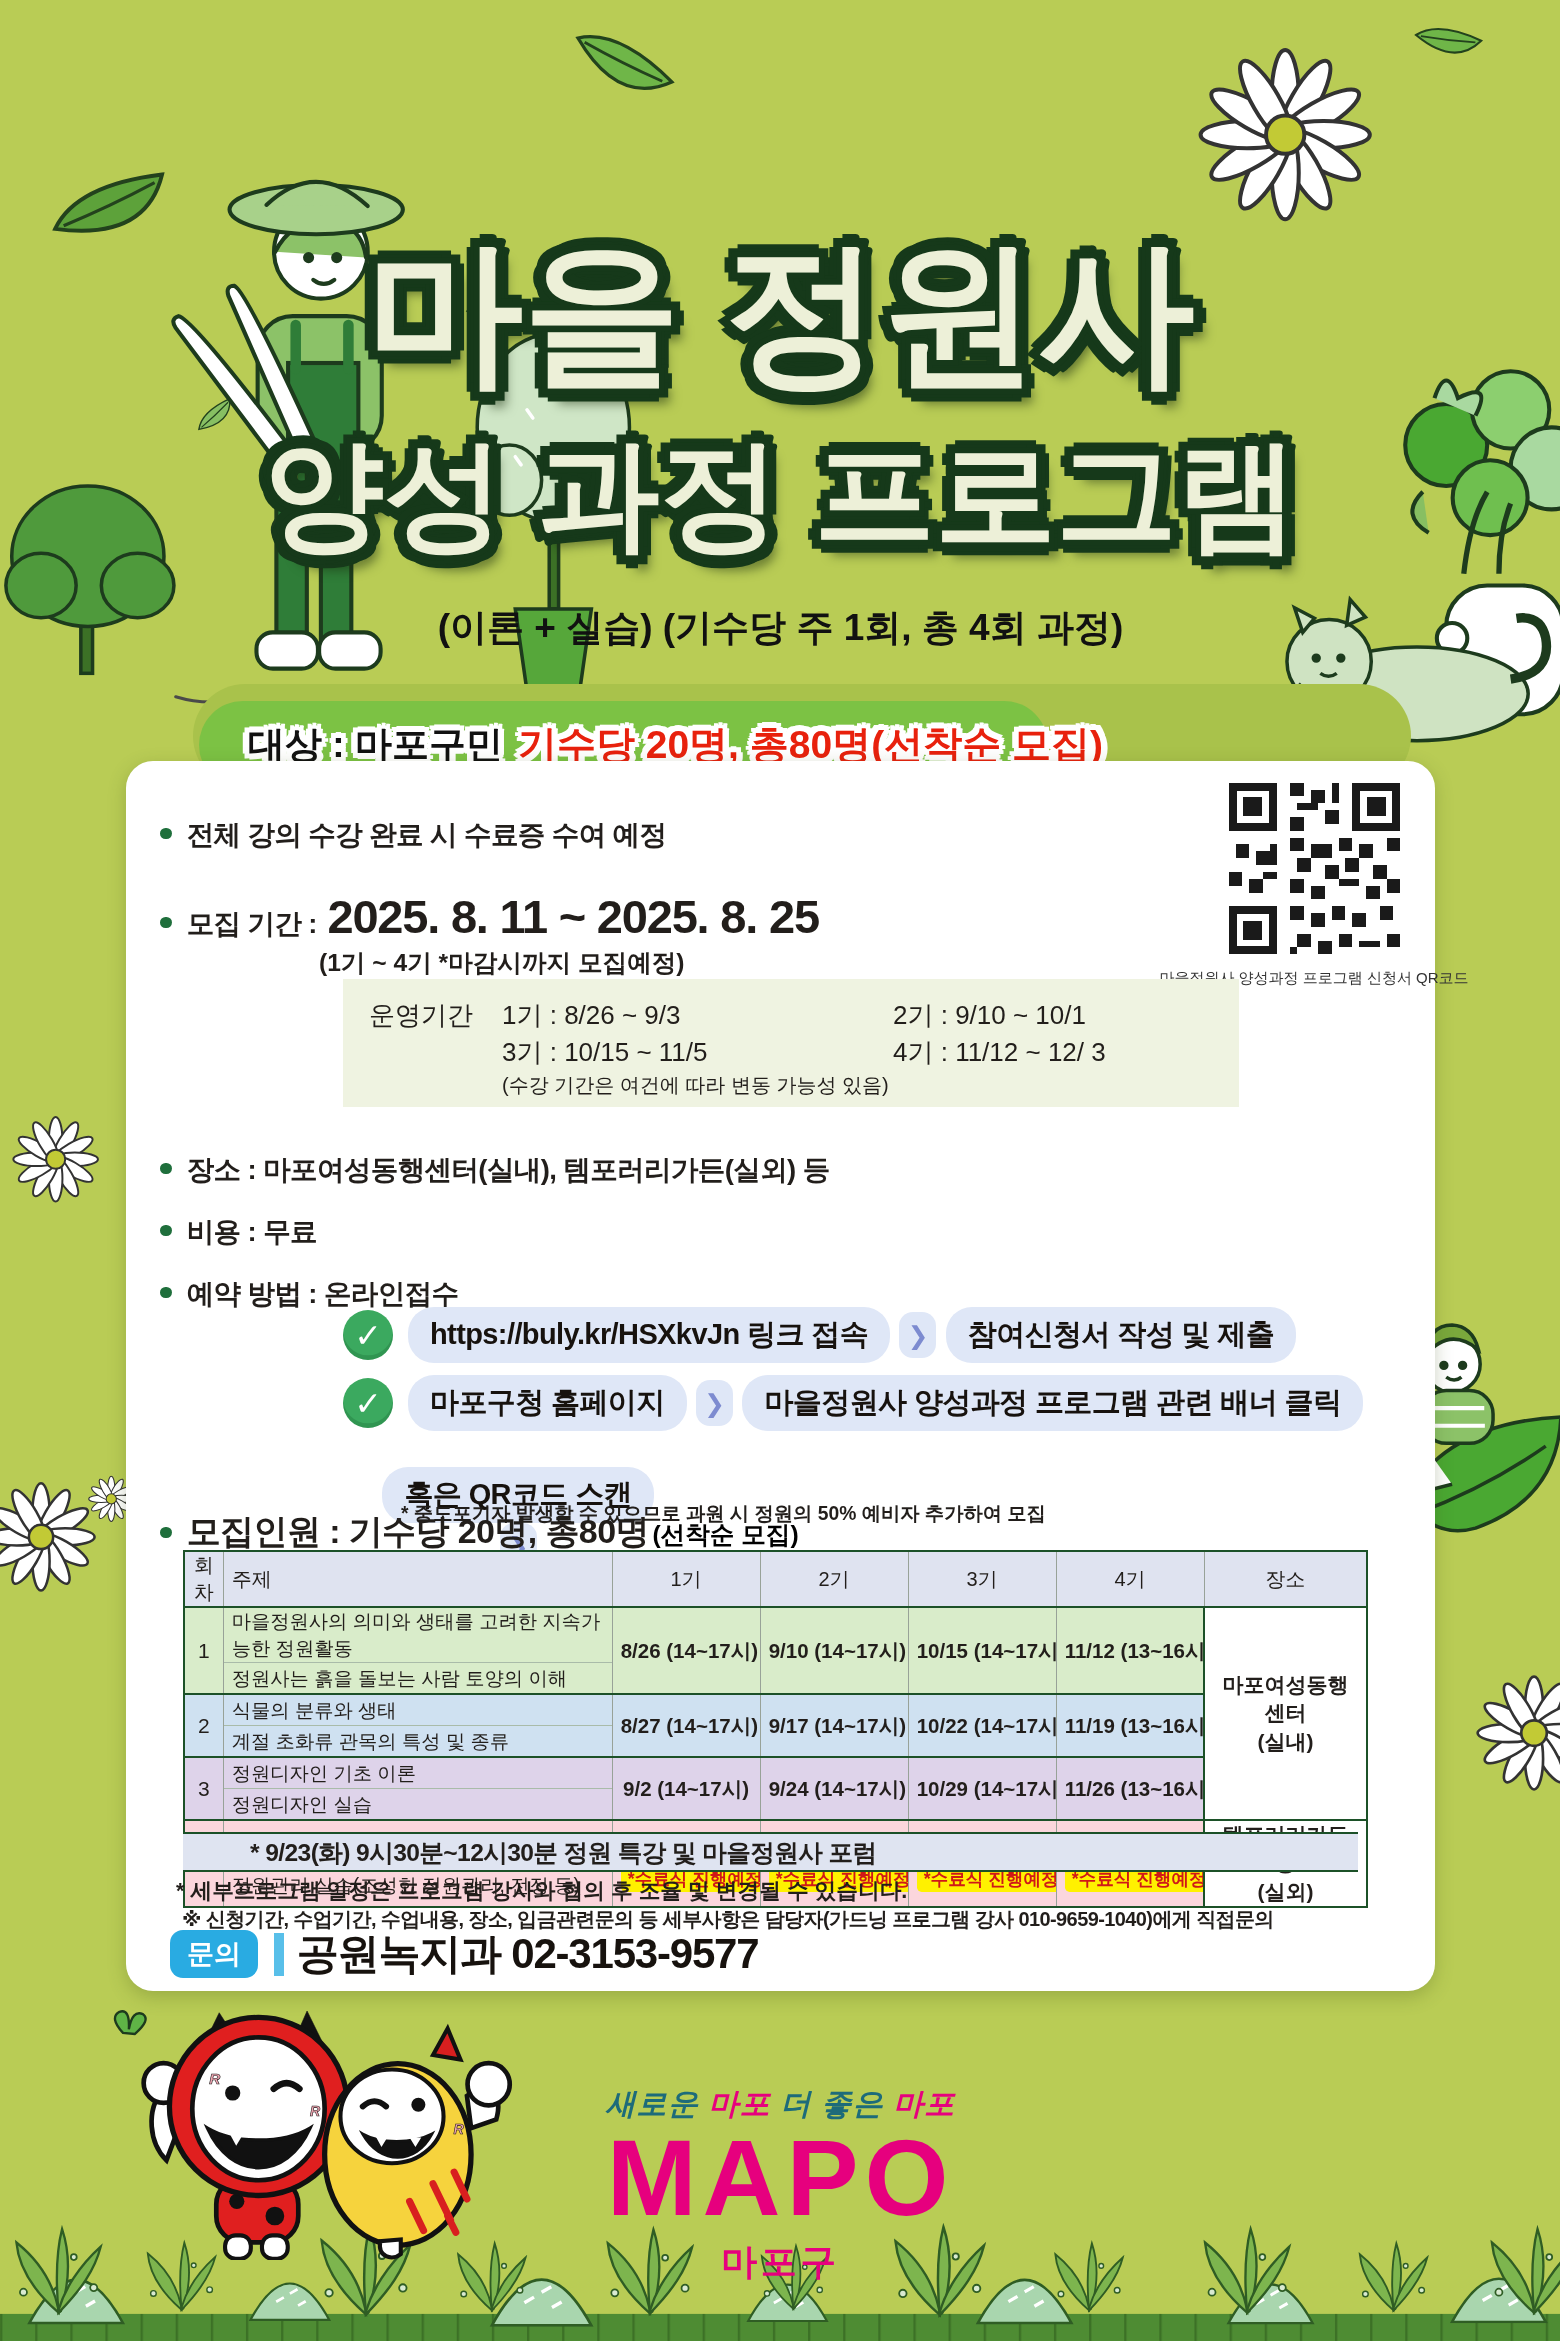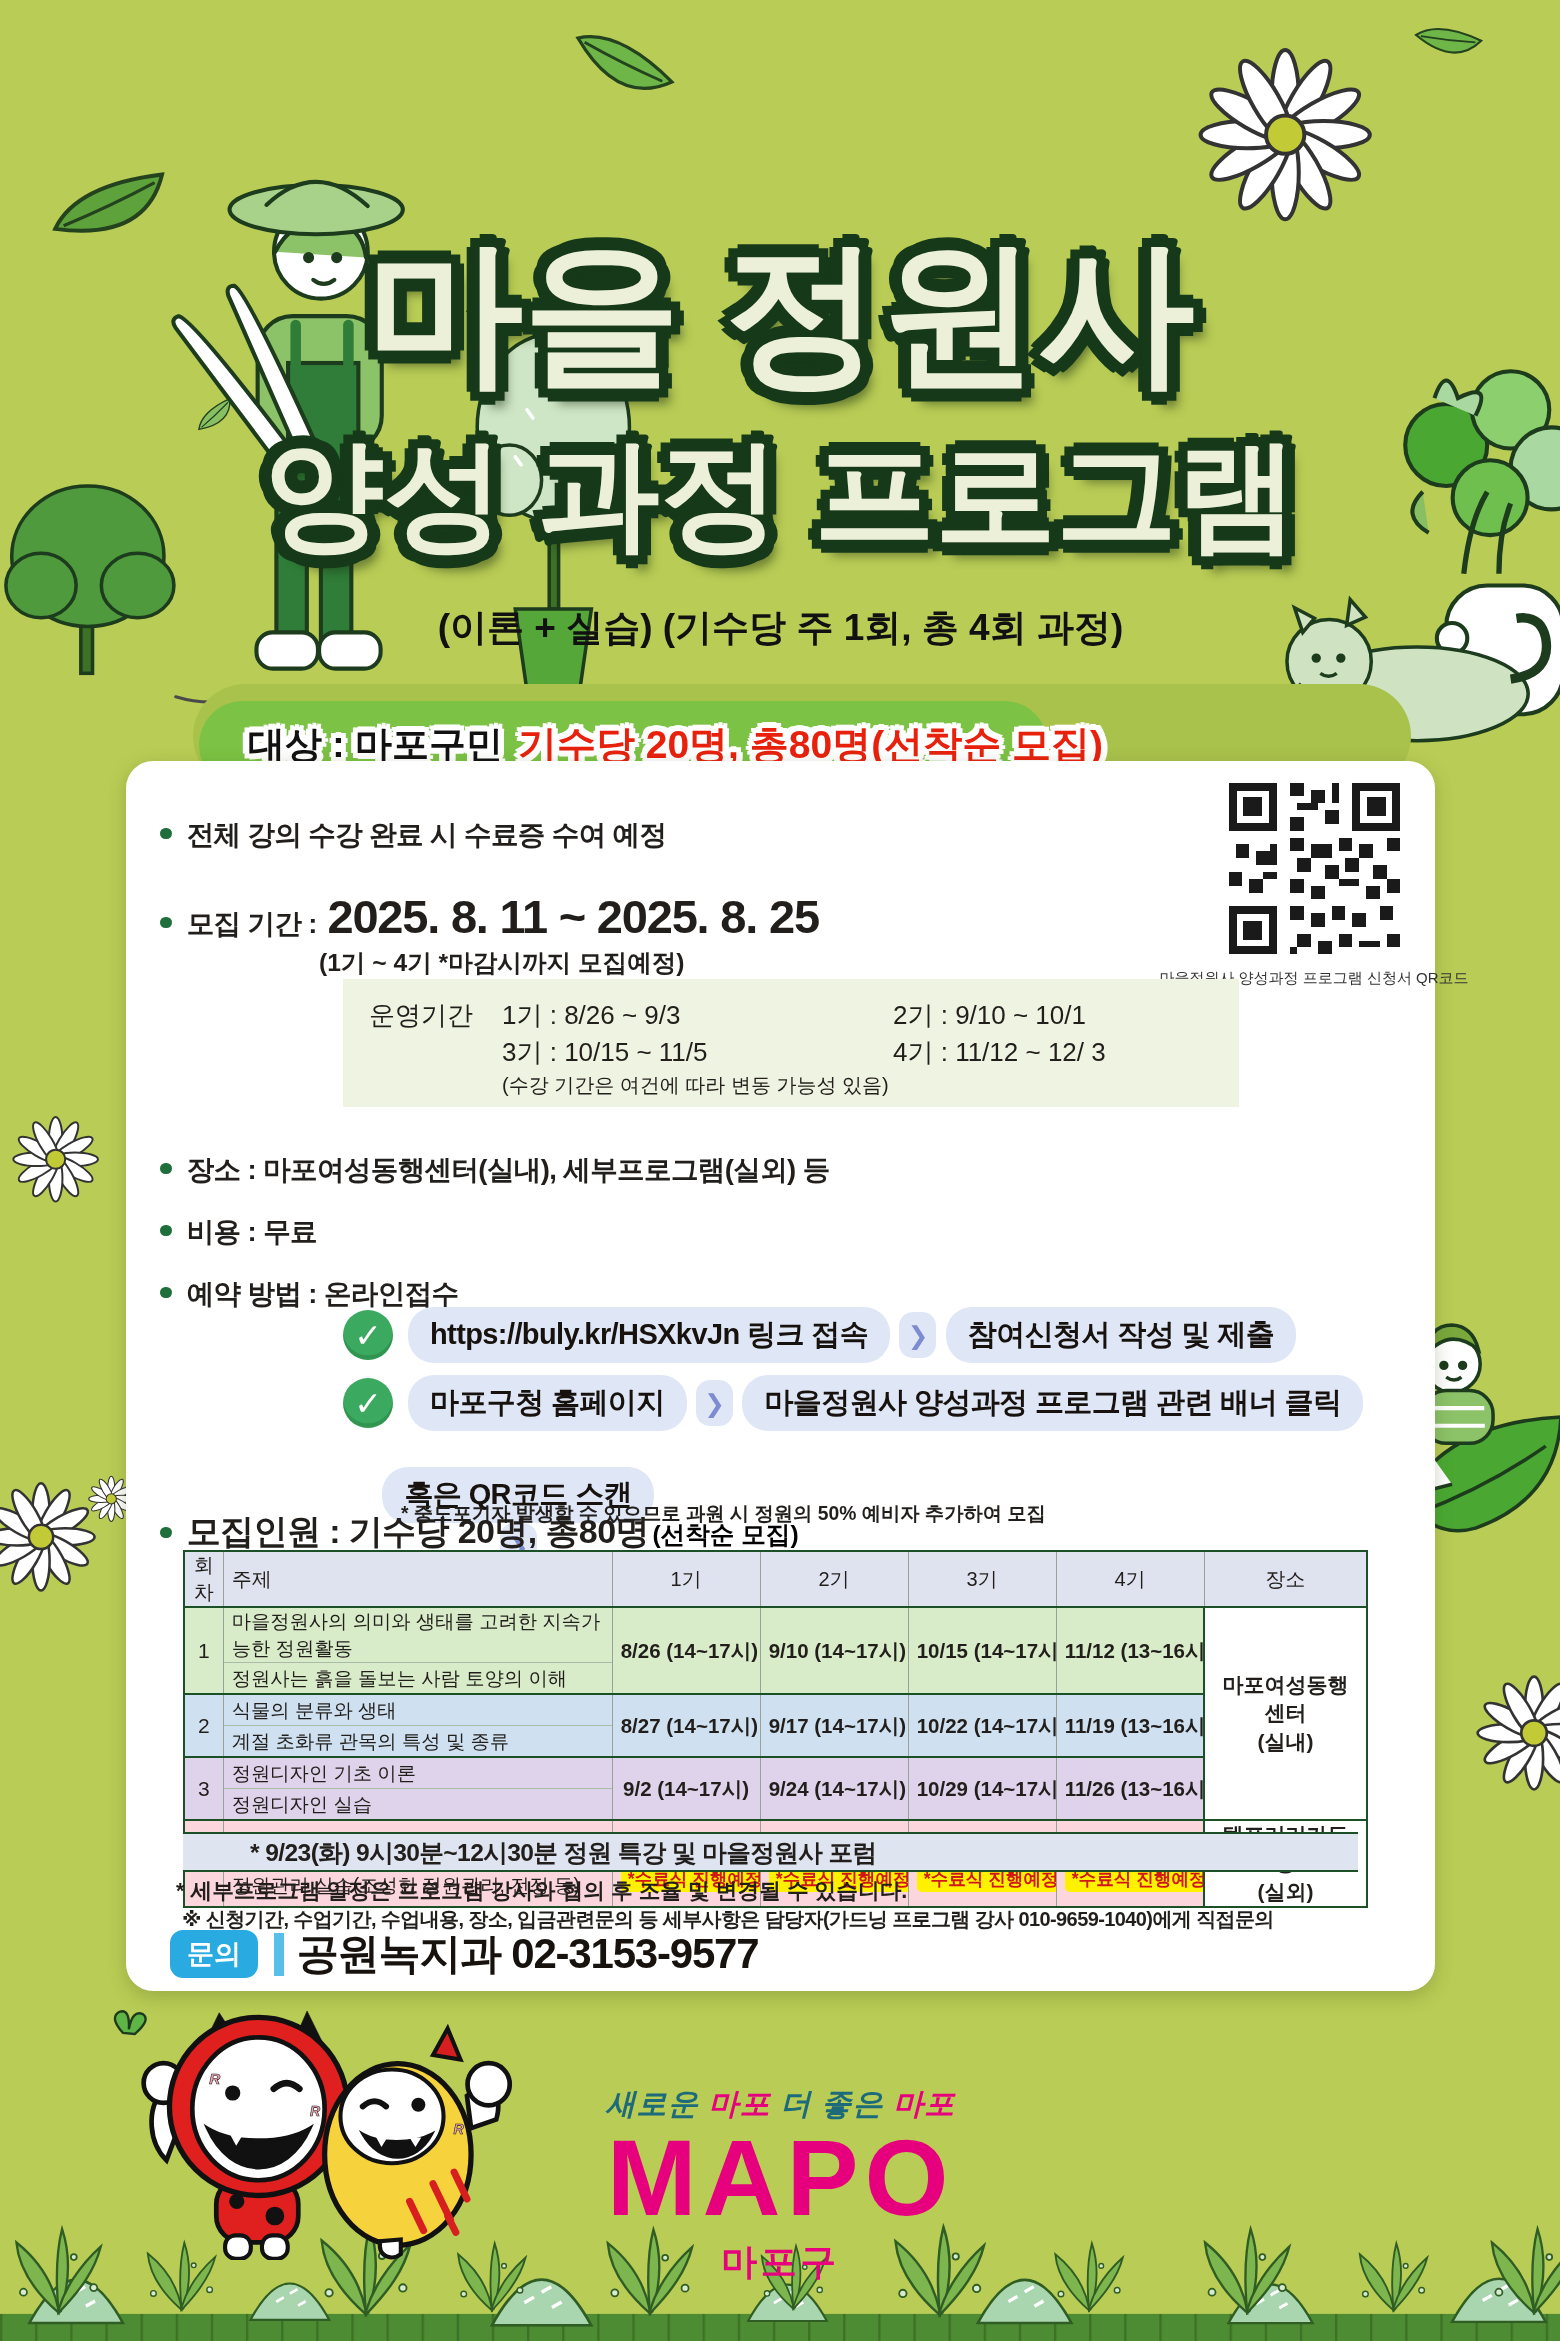--- a/index.html
+++ b/index.html
@@ -372,21 +372,21 @@
       <div class="pl">운영기간</div>
       <div class="it" style="left:159px;top:19px;">1기 : 8/26 ~  9/3</div>
       <div class="it" style="left:550px;top:19px;">2기 : 9/10 ~ 10/1</div>
       <div class="it" style="left:159px;top:56px;">3기 : 10/15 ~ 11/5</div>
       <div class="it" style="left:550px;top:56px;">4기 : 11/12 ~ 12/ 3</div>
       <div class="pn">(수강 기간은 여건에 따라 변동 가능성 있음)</div>
     </div>
 
     <div class="bullet" style="left:34px;top:391px;">
       <span class="dot"></span>
-        <span class="bt">장소 : 마포여성동행센터(실내), 세부프로그램(실외) 등</span>
+        <span class="bt">장소 : 마포여성동행센터(실내), 템포러리가든(실외) 등</span>
     </div>
     <div class="bullet" style="left:34px;top:453px;">
       <span class="dot"></span>
         <span class="bt">비용 : 무료</span>
     </div>
     <div class="bullet" style="left:34px;top:515px;">
       <span class="dot"></span>
         <span class="bt">예약 방법 : 온라인접수</span>
     </div>
 

